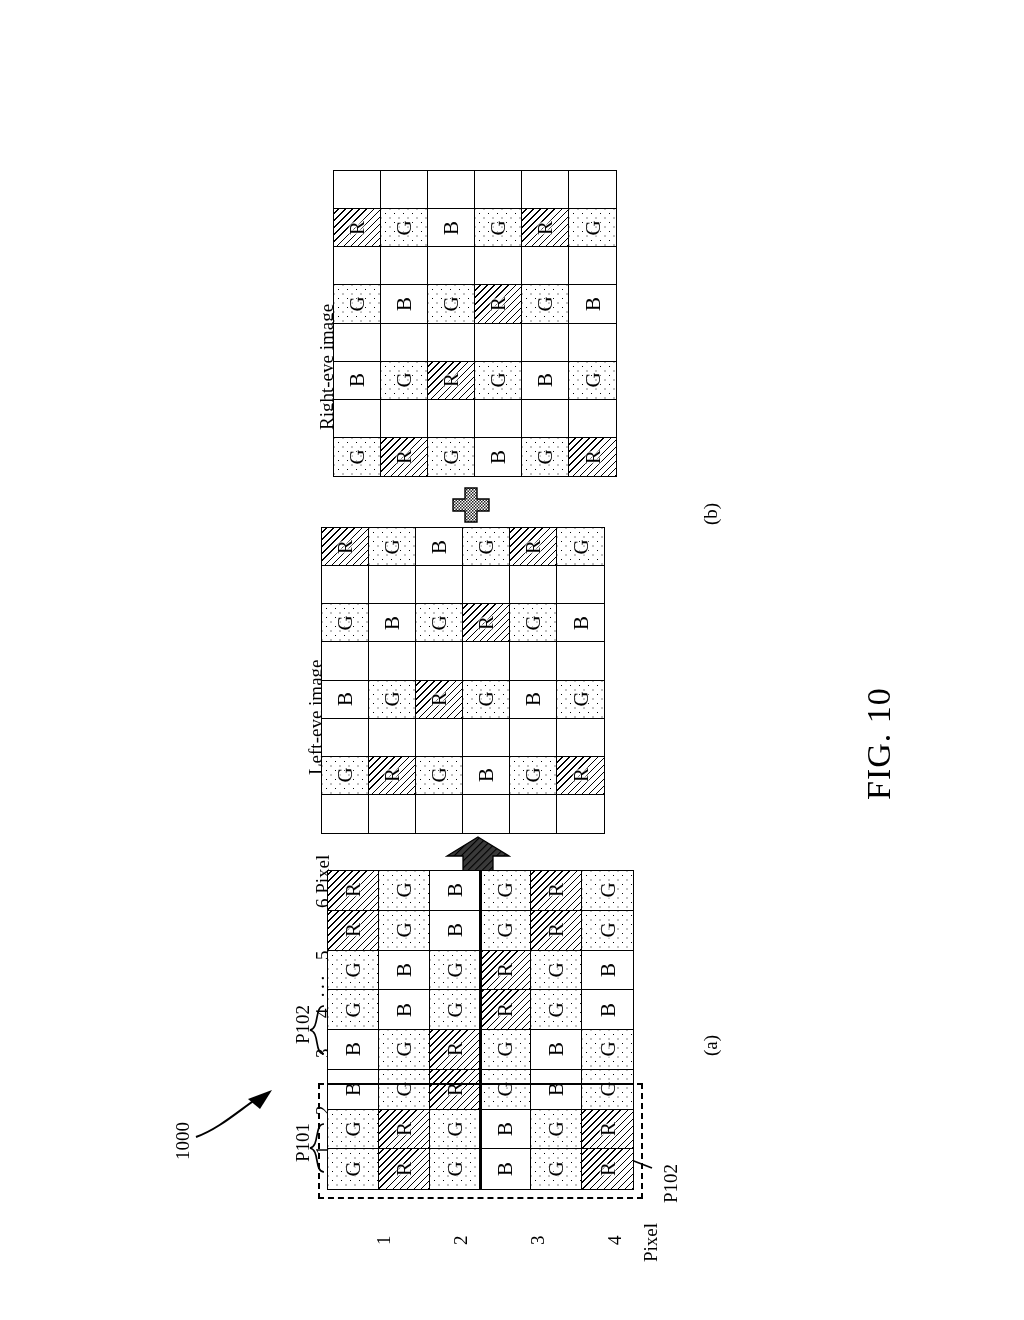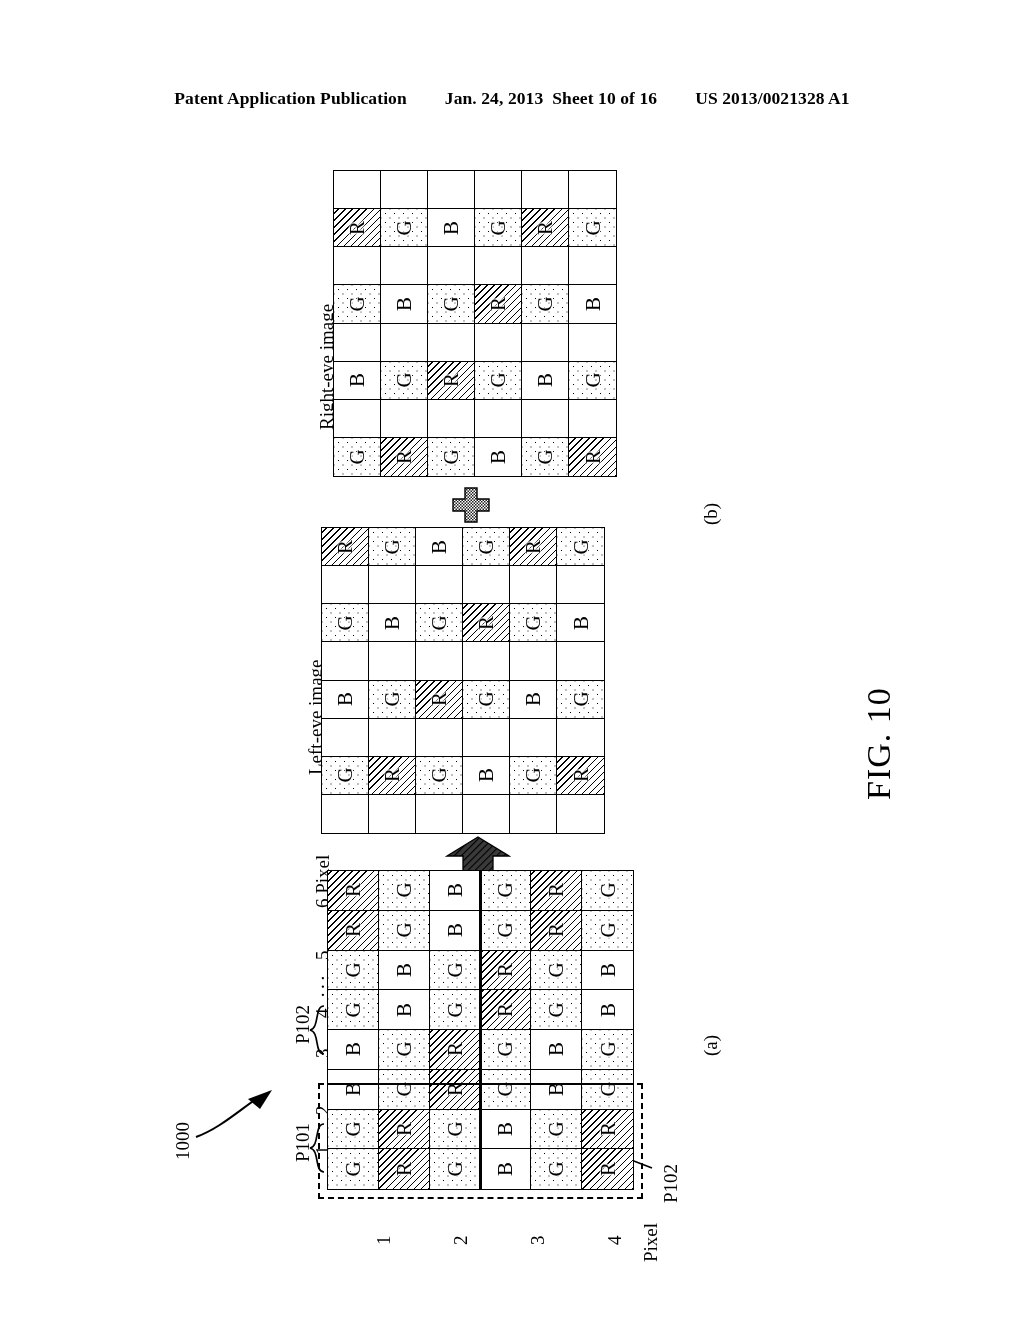--- a/index.html
+++ b/index.html
@@ -105,23 +105,20 @@
     background: transparent;
   }
 
   .thickline { position: absolute; background: #000; }
 </style>
 </head>
 <body>
 
 <div id="page">
 
-  <div class="hdr">
-    <span class="h1">Patent Application Publication</span><span class="h2"><span>Jan. 24, 2013</span>&nbsp;&nbsp;<span>Sheet 10 of 16</span></span><span>US 2013/0021328 A1</span>
-  </div>
 
   <div class="vlabel" style="left:860px; top:800px; font-size:34px; letter-spacing:1px;">FIG. 10</div>
 
   <div class="vlabel" style="left:700px; top:525px; font-size:19px;">(b)</div>
 
   <div class="vlabel" style="left:700px; top:1056px; font-size:19px;">(a)</div>
 
   <div class="vlabel" style="left:316px; top:430px; font-size:19px;">Right-eye image</div>
 
   <div class="grid" id="grid-right" style="left: 333px; top: 170px; width: 284px; height: 307px; grid-template-columns: repeat(6, 1fr); grid-template-rows: repeat(8, 1fr);">

